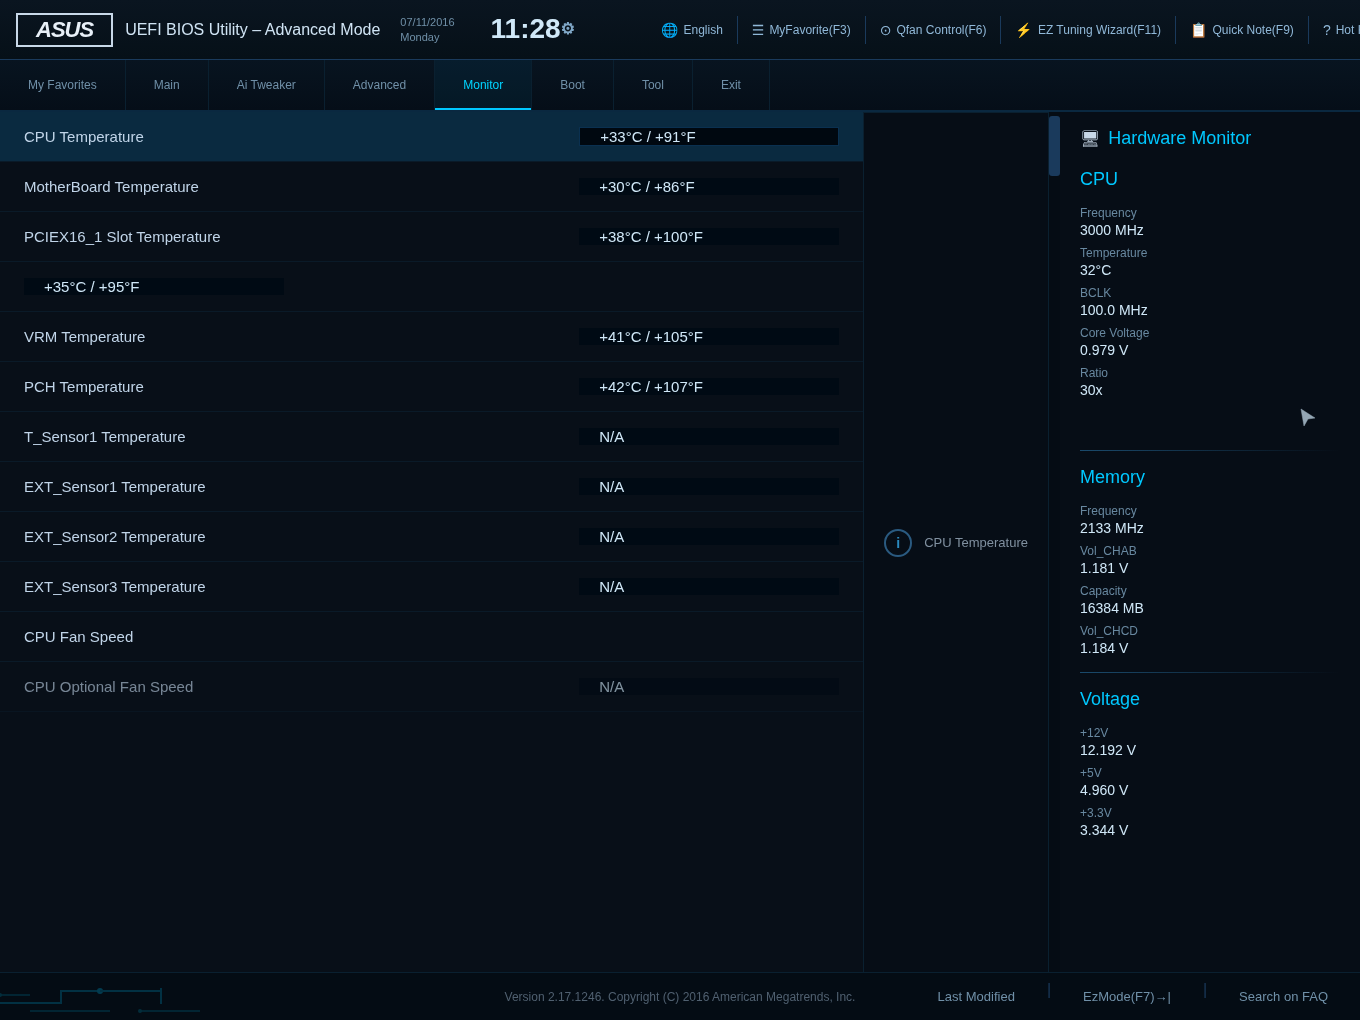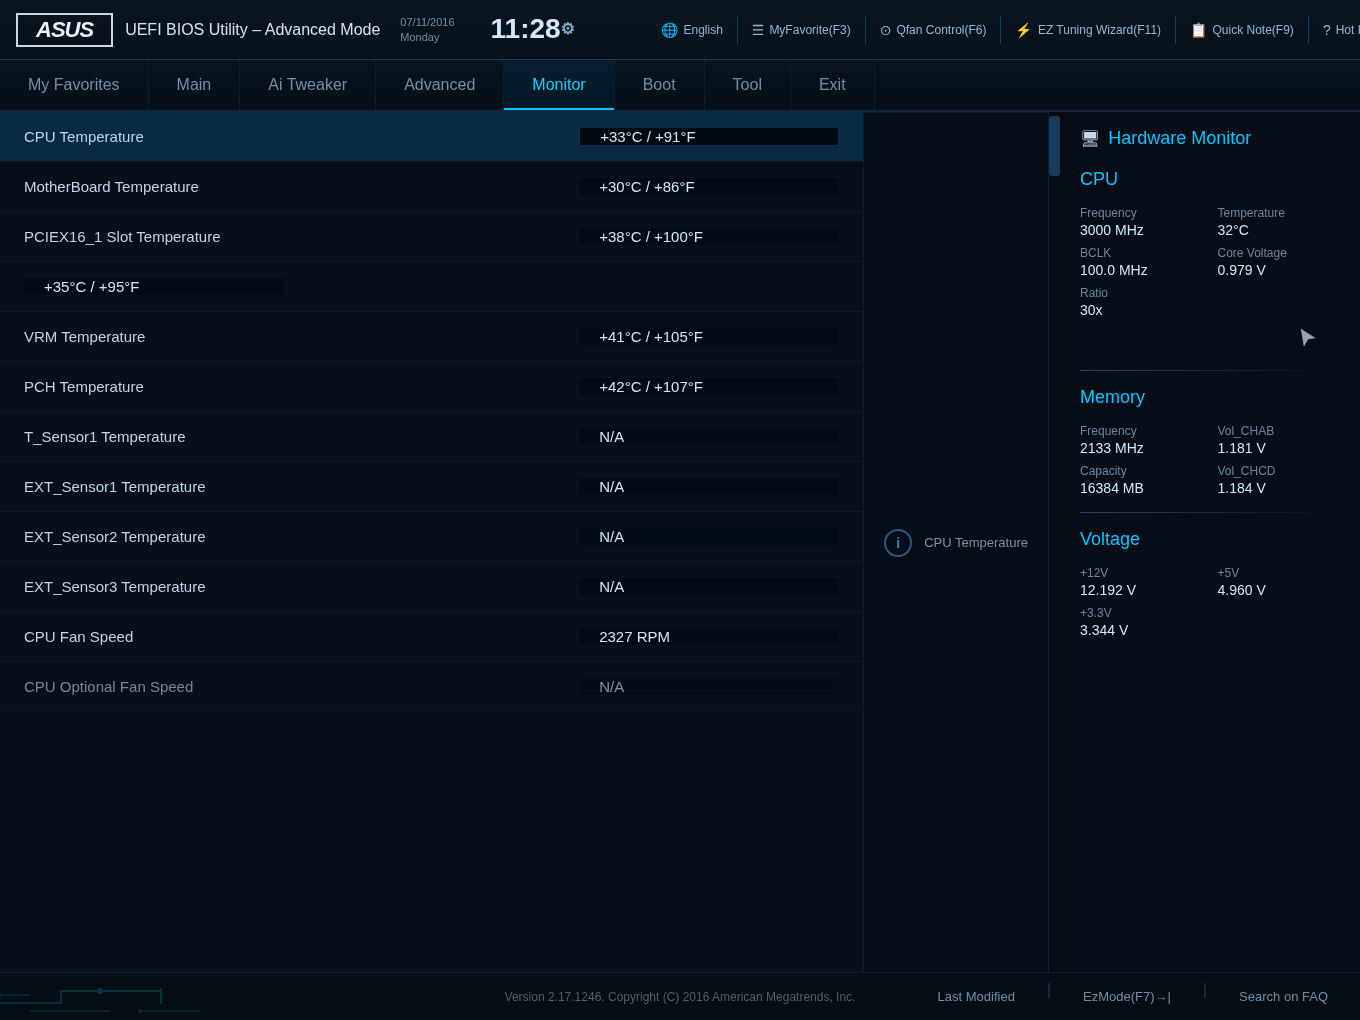--- a/index.html
+++ b/index.html
@@ -117,21 +117,21 @@
       display: flex;
       align-items: stretch;
       height: 52px;
     }
 
     .nav-tab {
       padding: 0 28px;
       display: flex;
       align-items: center;
       color: #7090a8;
-      font-size: 16px;
+      font-size: 12px;
       cursor: pointer;
       border-right: 1px solid #0a2030;
       transition: color 0.2s;
       position: relative;
     }
 
     .nav-tab.active {
       color: #00d4ff;
       background: rgba(0, 180, 255, 0.06);
     }
@@ -240,21 +240,21 @@
     }
 
     .hw-divider {
       height: 1px;
       background: linear-gradient(90deg, #1a4a6c, transparent);
       margin: 12px 0;
     }
 
     .hw-grid {
       display: grid;
-      grid-template-columns: 1fr 1fr;
+      grid-template-columns: 1fr;
       gap: 8px 15px;
       margin-bottom: 4px;
     }
 
     .hw-item-label {
       color: #6888a0;
       font-size: 12px;
       margin-bottom: 2px;
     }
 
@@ -464,21 +464,20 @@
           <span class="sensor-value">N/A</span>
         </div>
 
         <div class="sensor-row">
           <span class="sensor-name">EXT_Sensor3  Temperature</span>
           <span class="sensor-value">N/A</span>
         </div>
 
         <div class="sensor-row">
           <span class="sensor-name">CPU Fan Speed</span>
-          <span class="sensor-value">2327 RPM</span>
         </div>
 
         <div class="sensor-row" style="opacity:0.6;">
           <span class="sensor-name">CPU Optional Fan Speed</span>
           <span class="sensor-value">N/A</span>
         </div>
 
       </div>
 
       <div class="info-bar">

